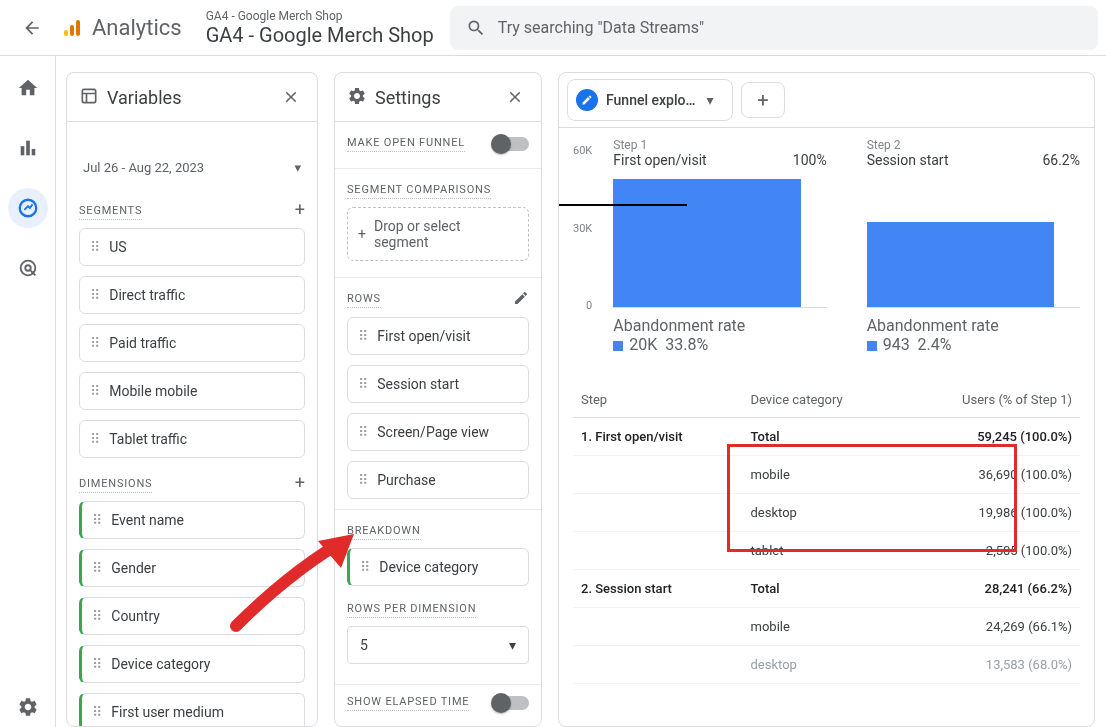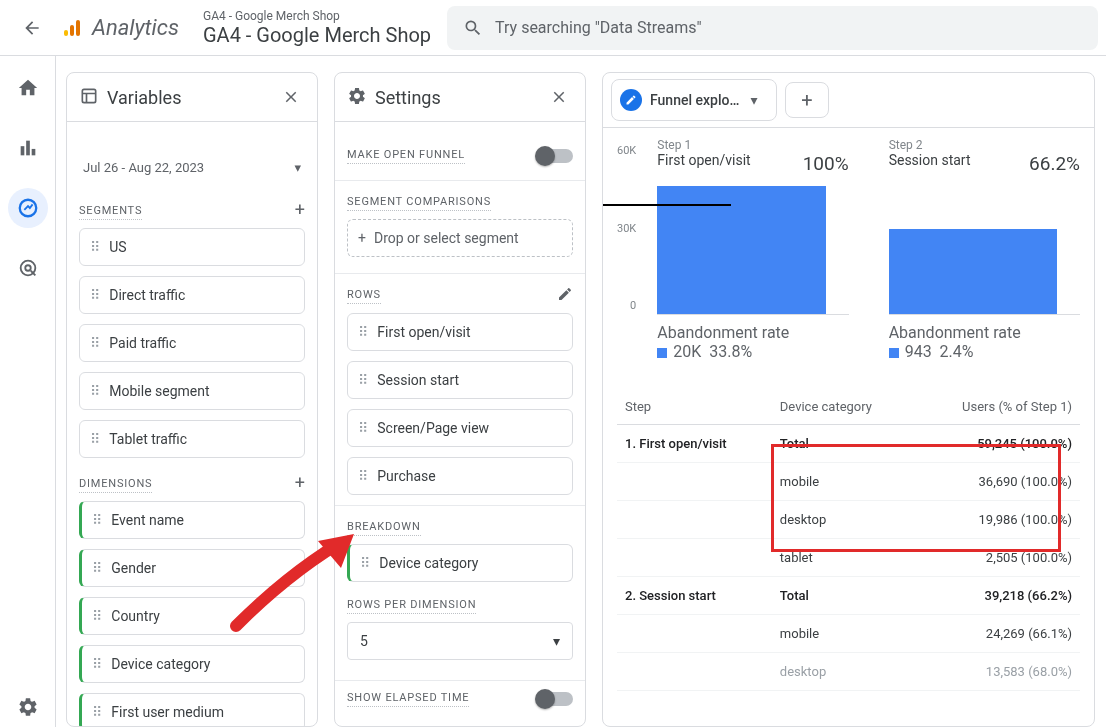--- a/index.html
+++ b/index.html
@@ -1,42 +1,42 @@
 <!DOCTYPE html>
 <html><head>
 <meta charset="utf-8">
 <style>
 * { margin: 0; padding: 0; box-sizing: border-box; font-family: 'Google Sans', Roboto, Arial, sans-serif; }
 body { background: #fff; color: #3c4043; font-size: 14px; width: 1106px; height: 727px; overflow: hidden; }
 
 
 .header { display: flex; align-items: center; height: 56px; border-bottom: 1px solid #dadce0; padding: 0 8px; }
 .back-icon { width: 48px; display: flex; align-items: center; justify-content: center; cursor: pointer; }
-.logo-block { display: flex; align-items: center; margin-left: 4px; font-style: italic; }
+.logo-block { display: flex; align-items: center; margin-left: 4px; }
 .ga-logo { width: 24px; height: 24px; margin-right: 8px; }
 .app-name { font-size: 22px; color: #5f6368; font-weight: 400; }
 .property-block { margin-left: 24px; }
 .property-sub { font-size: 12px; color: #5f6368; }
 .property-main { font-size: 20px; color: #3c4043; }
 .search-bar { display: flex; align-items: center; background: #f1f3f4; border-radius: 8px; height: 44px; margin-left: 16px; flex: 1; max-width: 700px; padding: 0 16px; }
 .search-icon { color: #5f6368; margin-right: 12px; }
 .search-text { color: #5f6368; font-size: 16px; }
 
 
 .layout { display: flex; height: calc(100% - 56px); }
 .leftnav { width: 56px; display: flex; flex-direction: column; align-items: center; padding-top: 12px; gap: 20px; border-right: 1px solid #dadce0; }
 .leftnav-icon { width: 40px; height: 40px; display: flex; align-items: center; justify-content: center; border-radius: 50%; cursor: pointer; color: #5f6368; }
 .leftnav-icon.active { background: #e8f0fe; color: #1a73e8; }
 .leftnav-spacer { flex: 1; }
 
 
 .panels { flex: 1; display: flex; gap: 16px; padding: 16px 0 0 10px; background: #fff; overflow: hidden; }
 .panel { background: #fff; border: 1px solid #dadce0; border-radius: 8px; display: flex; flex-direction: column; overflow: hidden; }
 .panel.variables { width: 252px; gap: 24px; }
-.panel.settings { width: 252px; gap: 12px; }
+.panel.settings { width: 208px; }
 .panel.main { flex: 1; margin-right: 11px; }
 
 .panel-header { display: flex; align-items: center; padding: 10px 12px; border-bottom: 1px solid #dadce0; }
 .panel-header .ph-icon { margin-right: 8px; color: #5f6368; }
 .panel-title { font-size: 18px; color: #3c4043; flex: 1; }
 .panel-close, .panel-dropdown, .panel-add { width: 28px; height: 28px; display: flex; align-items: center; justify-content: center; cursor: pointer; color: #5f6368; }
 
 .panel-body { flex: 1; overflow: auto; padding: 8px 12px 16px; }
 
 
@@ -69,21 +69,21 @@
 
 .main-body { padding: 10px 14px 0; position: relative; }
 
 .chart-area { display: flex; gap: 9px; }
 .yaxis { display: flex; flex-direction: column; justify-content: space-between; height: 180px; padding: 6px 6px 6px 0; font-size: 11px; color: #80868b; align-items: flex-end; }
 .steps-row { display: flex; gap: 40px; margin-left: 6px; flex: 1; }
 .step-col { flex: 1; }
 .step-head { display: flex; justify-content: space-between; font-size: 13px; color: #3c4043; padding-bottom: 6px; }
 .step-sub { font-size: 12px; color: #80868b; }
 .step-title { font-size: 14px; color: #3c4043; }
-.step-pct { font-size: 19px; color: #3c4043; }
+.step-pct { font-size: 14px; color: #3c4043; }
 .barzone { height: 130px; border-bottom: 1px solid #dadce0; display: flex; align-items: flex-end; margin-top: 4px; }
 .bar { background: #4285f4; width: 88%; }
 .abandon { font-size: 16px; color: #5f6368; margin-top: 8px; }
 .abandon .sq { display:inline-block; width:10px; height:10px; background:#4285f4; margin-right:6px; vertical-align: middle; }
 
 .table { margin-top: 28px; width: 100%; border-collapse: collapse; font-size: 13px; position: relative; }
 .table th { text-align: left; font-weight: 400; color: #5f6368; padding: 10px 8px; border-bottom: 1px solid #dadce0; }
 .table th:last-child { text-align: right; }
 .table td { padding: 11px 8px; border-bottom: 1px solid #f1f3f4; }
 .table td:last-child { text-align: right; }
@@ -192,21 +192,21 @@
             <div class="chip">
               <span class="drag">⠿</span>
               <span>Direct traffic</span>
             </div>
             <div class="chip">
               <span class="drag">⠿</span>
               <span>Paid traffic</span>
             </div>
             <div class="chip">
               <span class="drag">⠿</span>
-              <span>Mobile segment</span>
+              <span>Mobile mobile</span>
             </div>
             <div class="chip">
               <span class="drag">⠿</span>
               <span>Tablet traffic</span>
             </div>
           </div>
         <div class="section-head">
           <span class="section-label">DIMENSIONS</span>
           <span class="add-icon">+</span>
         </div>
@@ -385,21 +385,21 @@
                 <td>19,986 (100.0%)</td>
               </tr>
               <tr>
                 <td></td>
                 <td>tablet</td>
                 <td>2,505 (100.0%)</td>
               </tr>
               <tr class="bold-row">
                 <td>2. Session start</td>
                 <td>Total</td>
-                <td>39,218 (66.2%)</td>
+                <td>28,241 (66.2%)</td>
               </tr>
               <tr>
                 <td></td>
                 <td>mobile</td>
                 <td>24,269 (66.1%)</td>
               </tr>
               <tr class="faded">
                 <td></td>
                 <td>desktop</td>
                 <td>13,583 (68.0%)</td>

